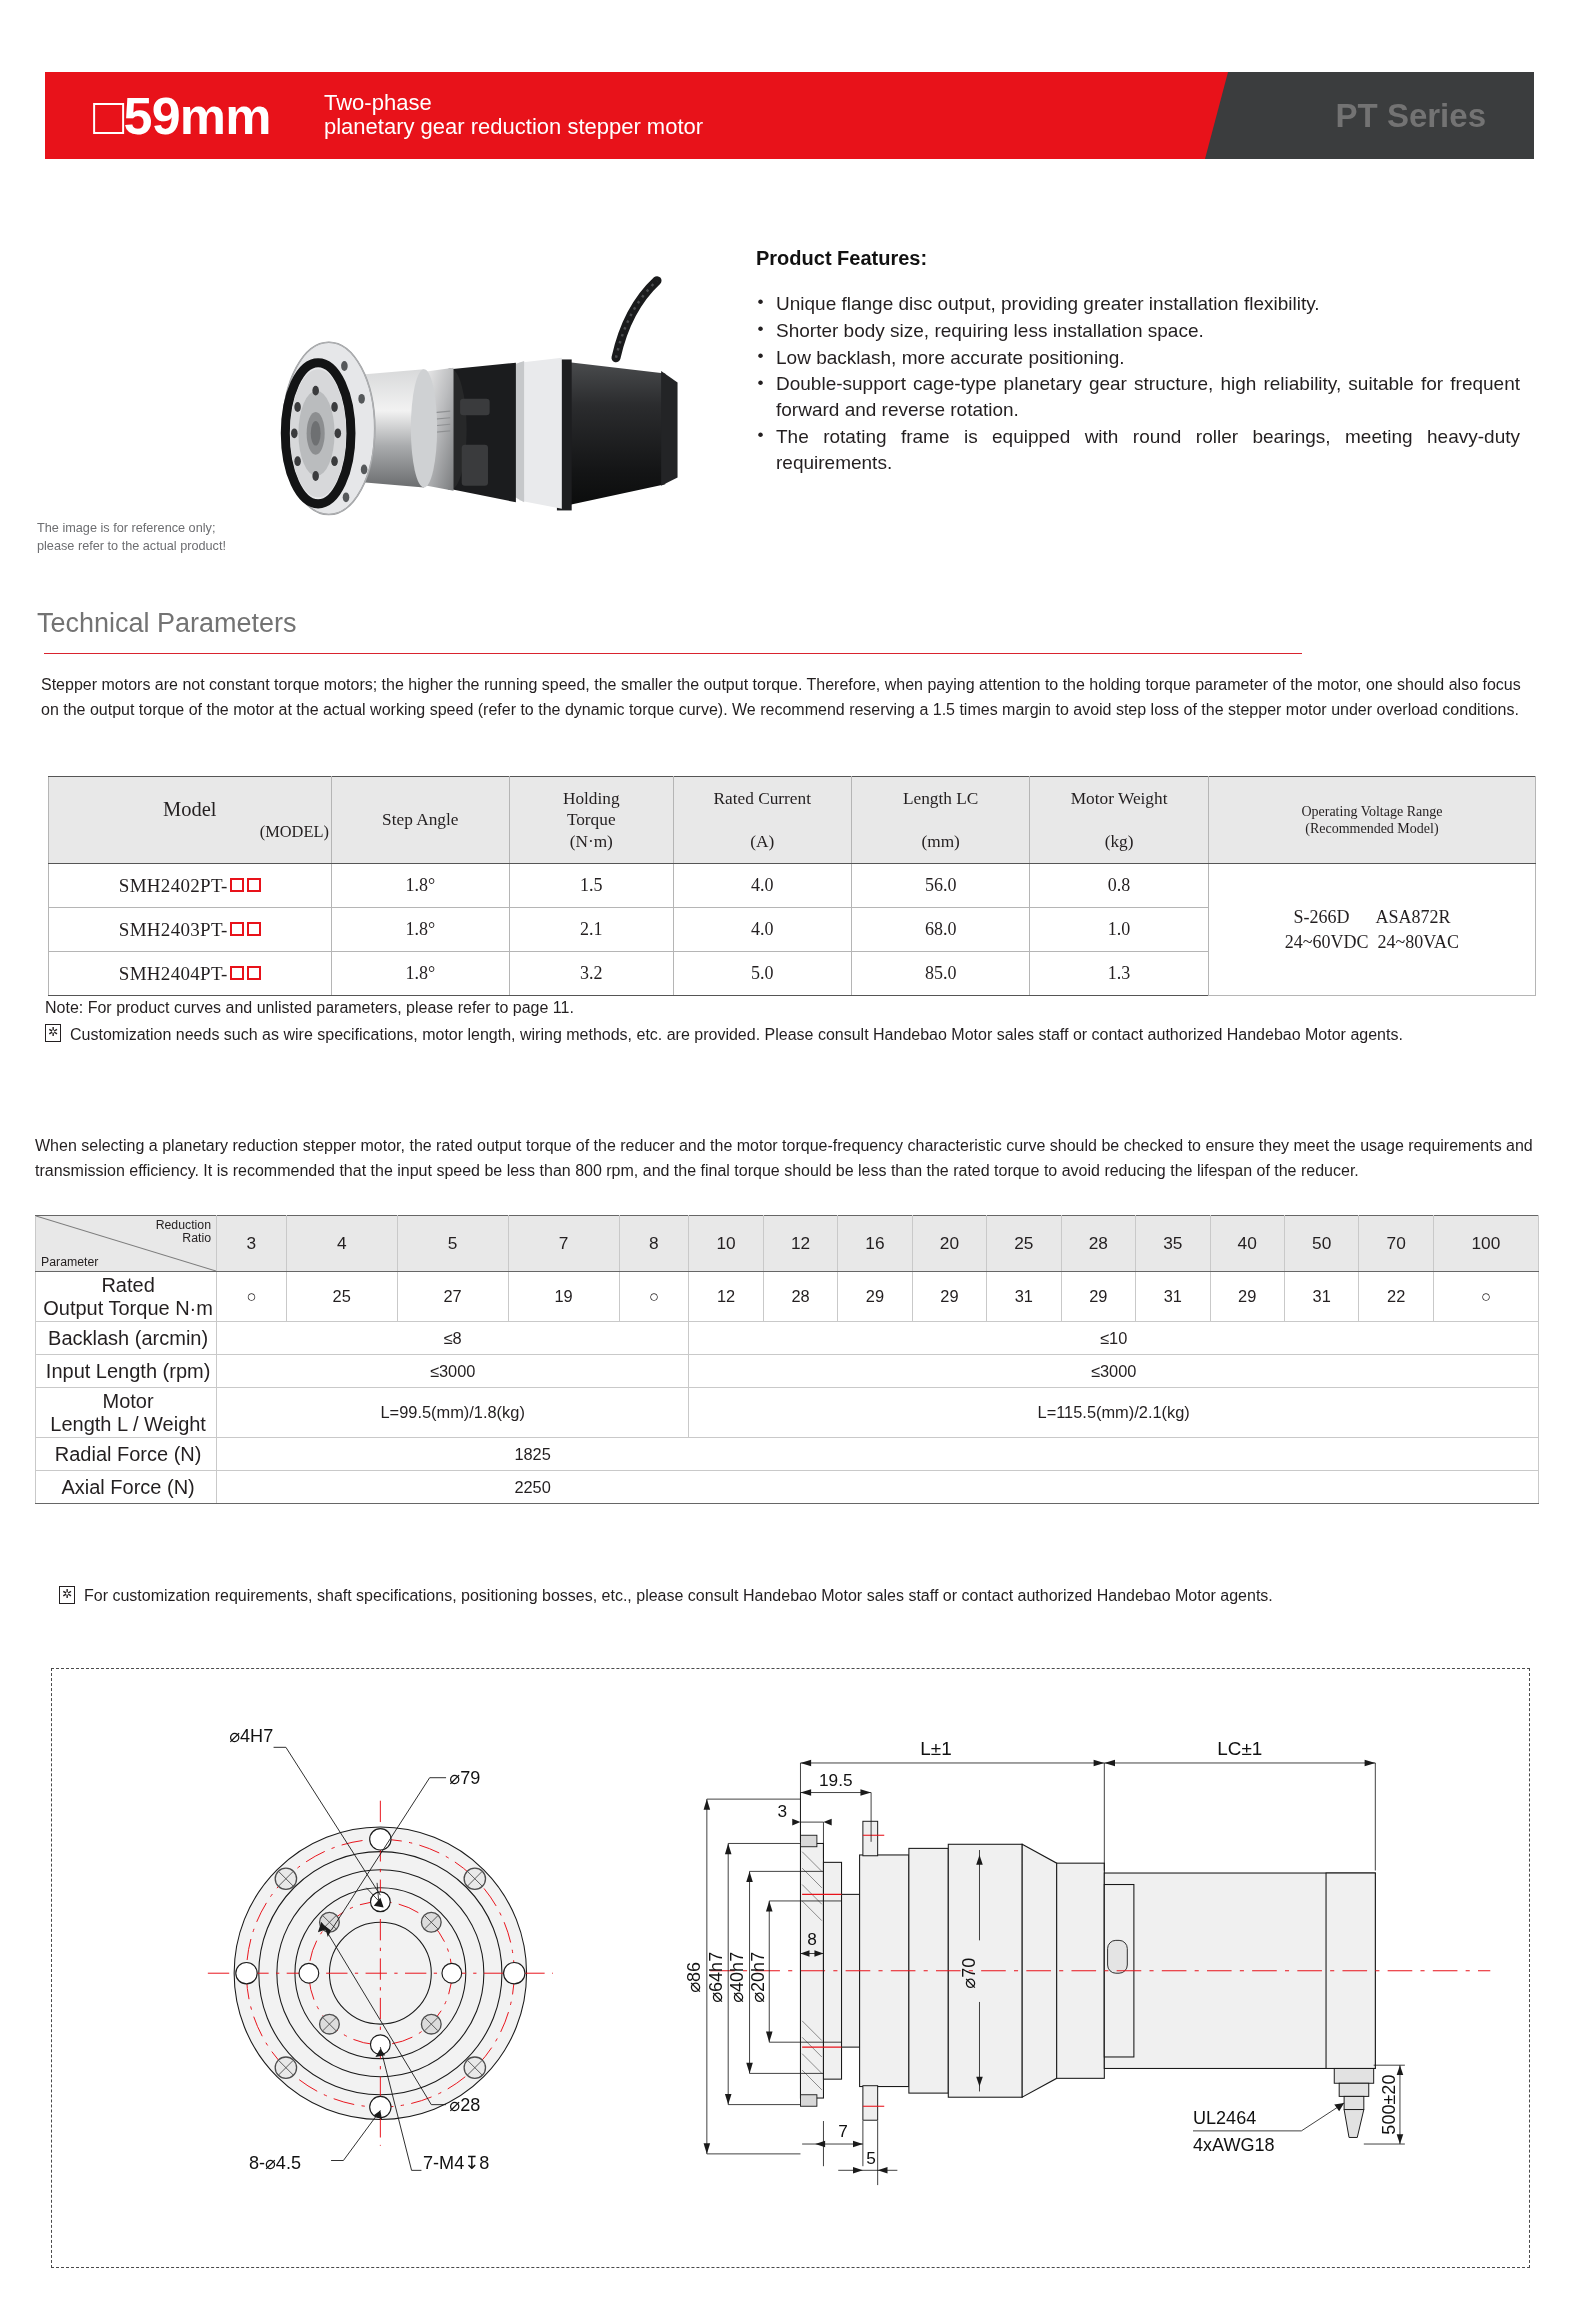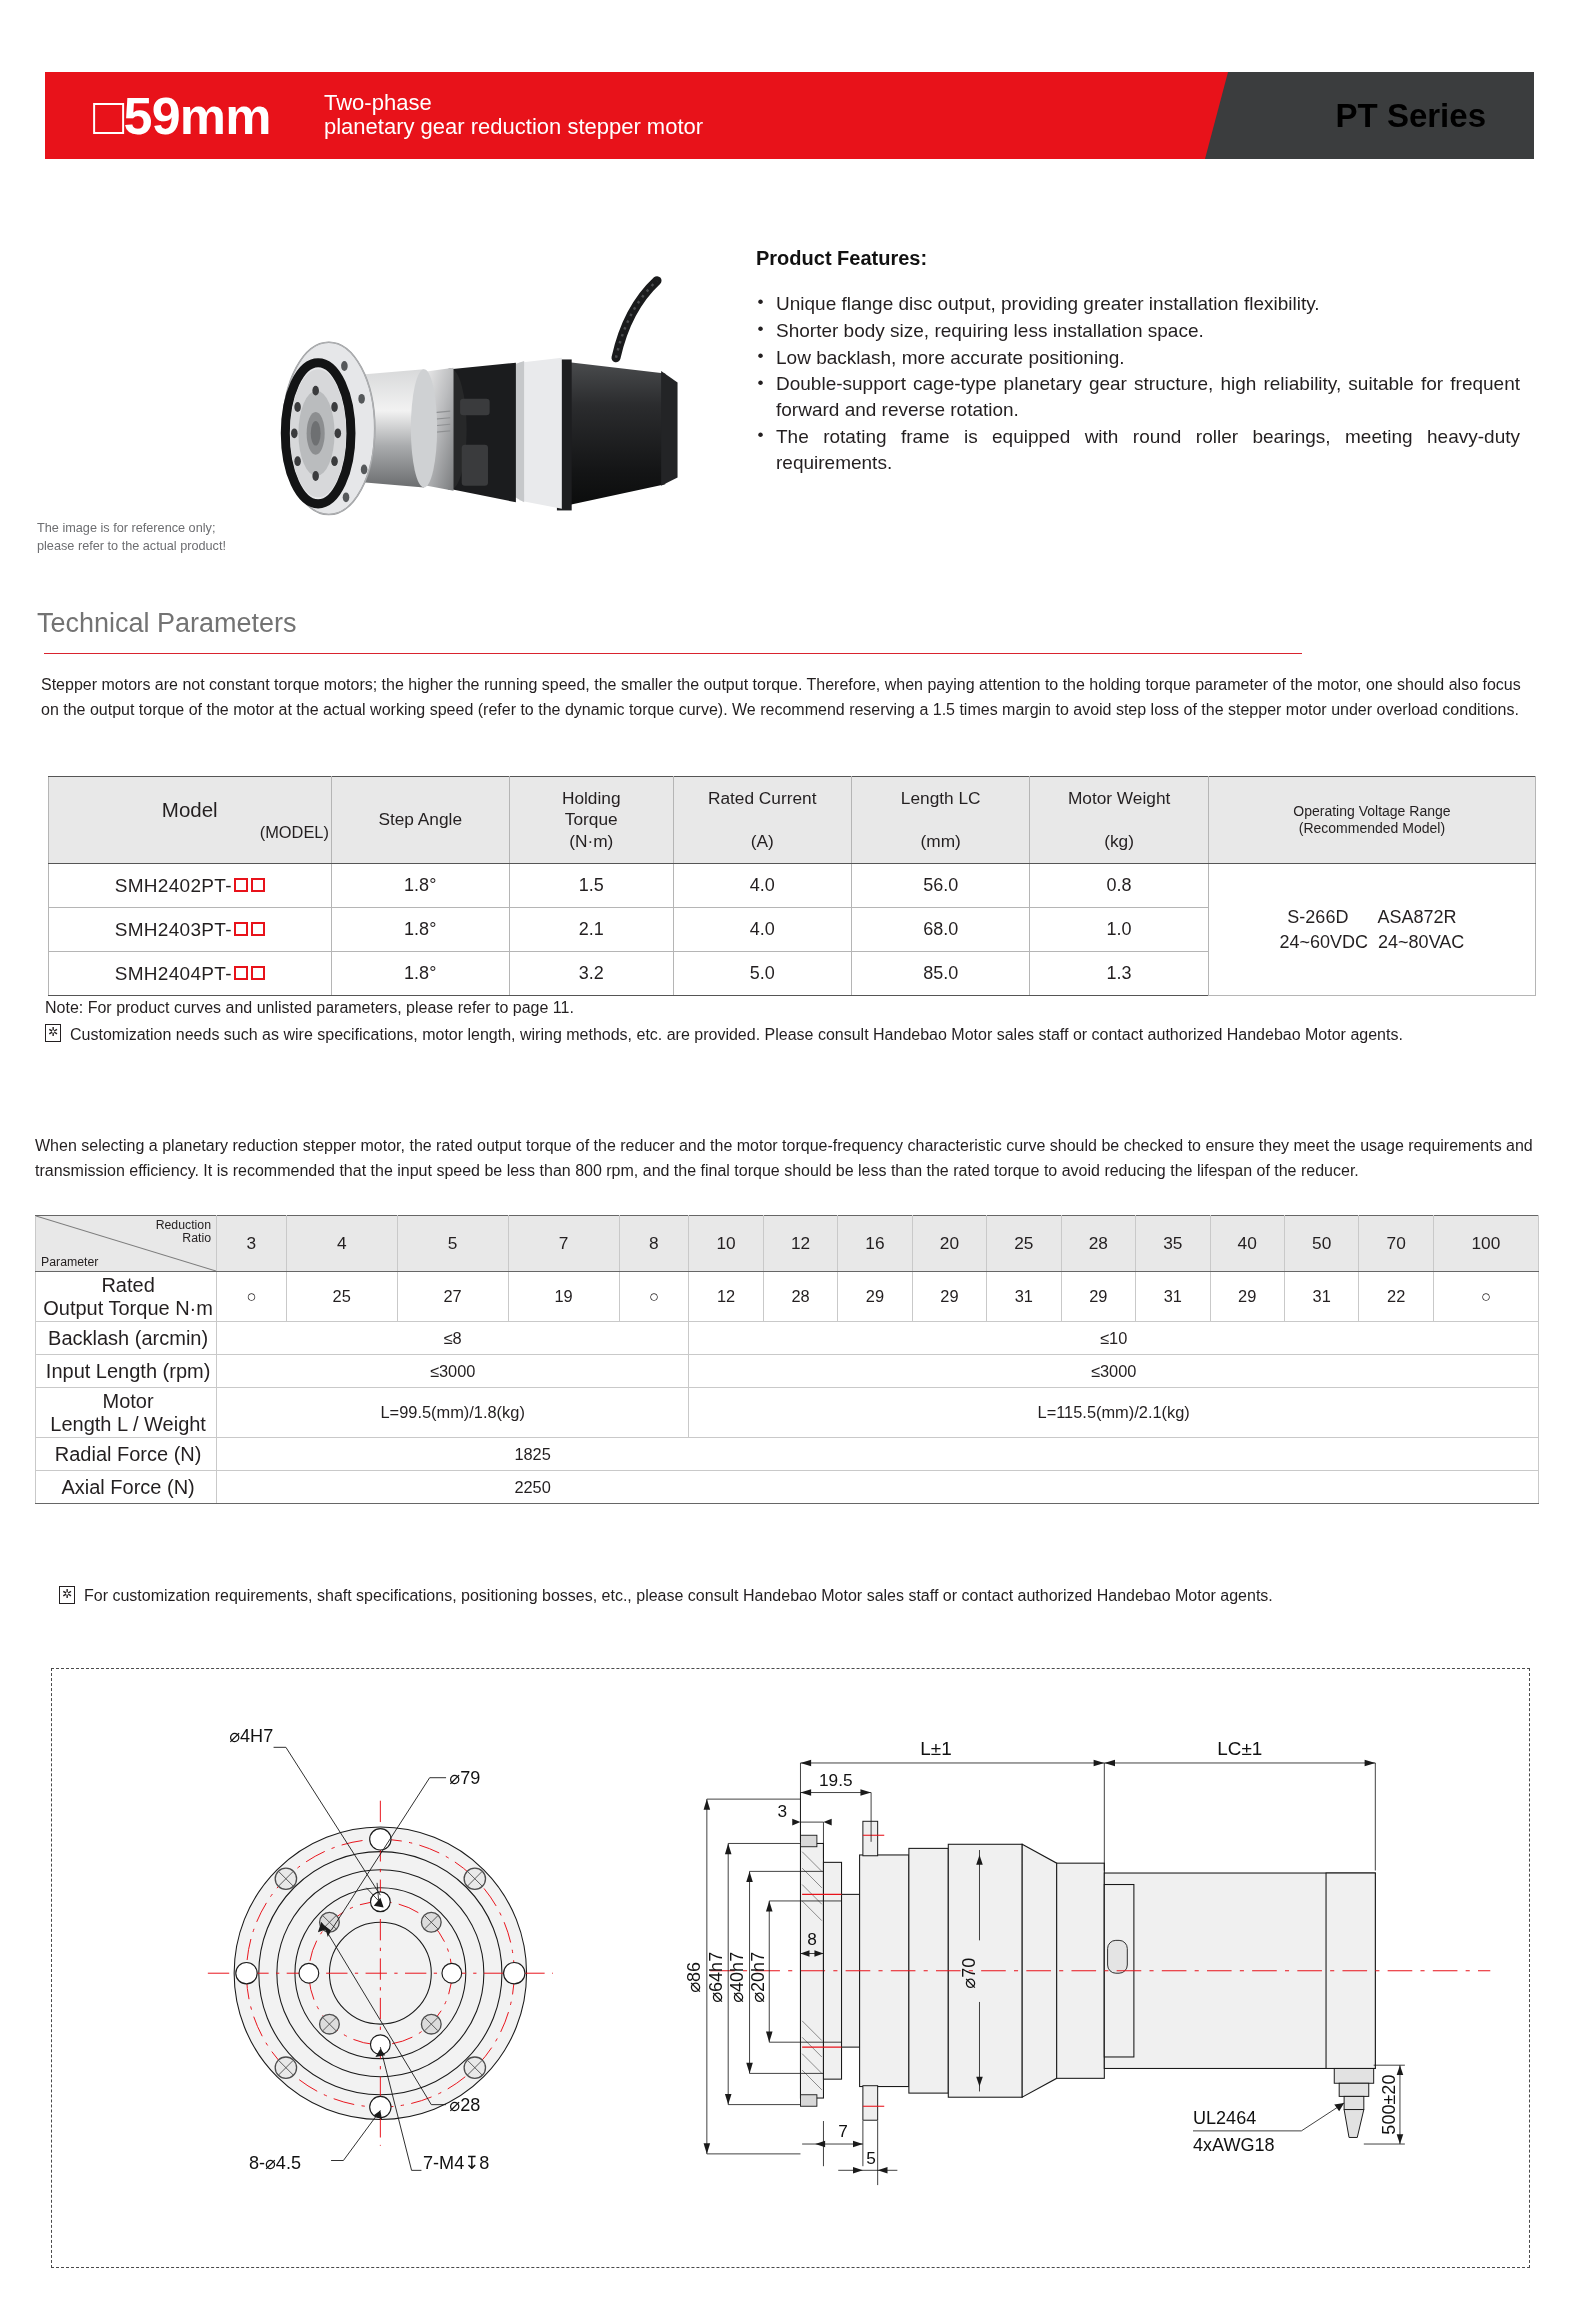--- a/index.html
+++ b/index.html
@@ -44,21 +44,21 @@
     position: absolute; left: 279px; top: 50%;
     transform: translateY(-50%);
     color: #fff; line-height: 1.12;
     font-size: 22px;
   }
   .banner-sub .l1 { display: block; font-size: 22px; }
   .banner-sub .l2 { display: block; font-size: 22px; }
   .banner-series {
     position: absolute; right: 48px; top: 50%;
     transform: translateY(-50%);
-    font-size: 33px; font-weight: bold; color: #000000;
+    font-size: 33px; font-weight: bold; color: #737373;
     white-space: nowrap;
   }
 
   
   .photo-wrap {
     position: absolute; left: 230px; top: 238px;
     width: 493px; height: 279px;
   }
   .motor-caption {
     position: absolute; left: 37px; top: 519px;
@@ -116,20 +116,21 @@
   }
   #intro-para { left: 41px; top: 672px; width: 1494px; }
   #select-para { left: 35px; top: 1133px; width: 1504px; }
 
   
   .spec-table {
     position: absolute; left: 48px; top: 776px;
     width: 1488px;
     border-collapse: collapse;
     font-size: 16.4px;
+    font-family: Liberation Serif, serif;
   }
   .spec-table th, .spec-table td {
     border: 0.8px solid #b5b5b5;
     text-align: center; vertical-align: middle;
     padding: 3.3px 1.6px;
   }
   .spec-table thead th {
     background: #e8e8e8;
     font-weight: normal;
     height: 87px;

